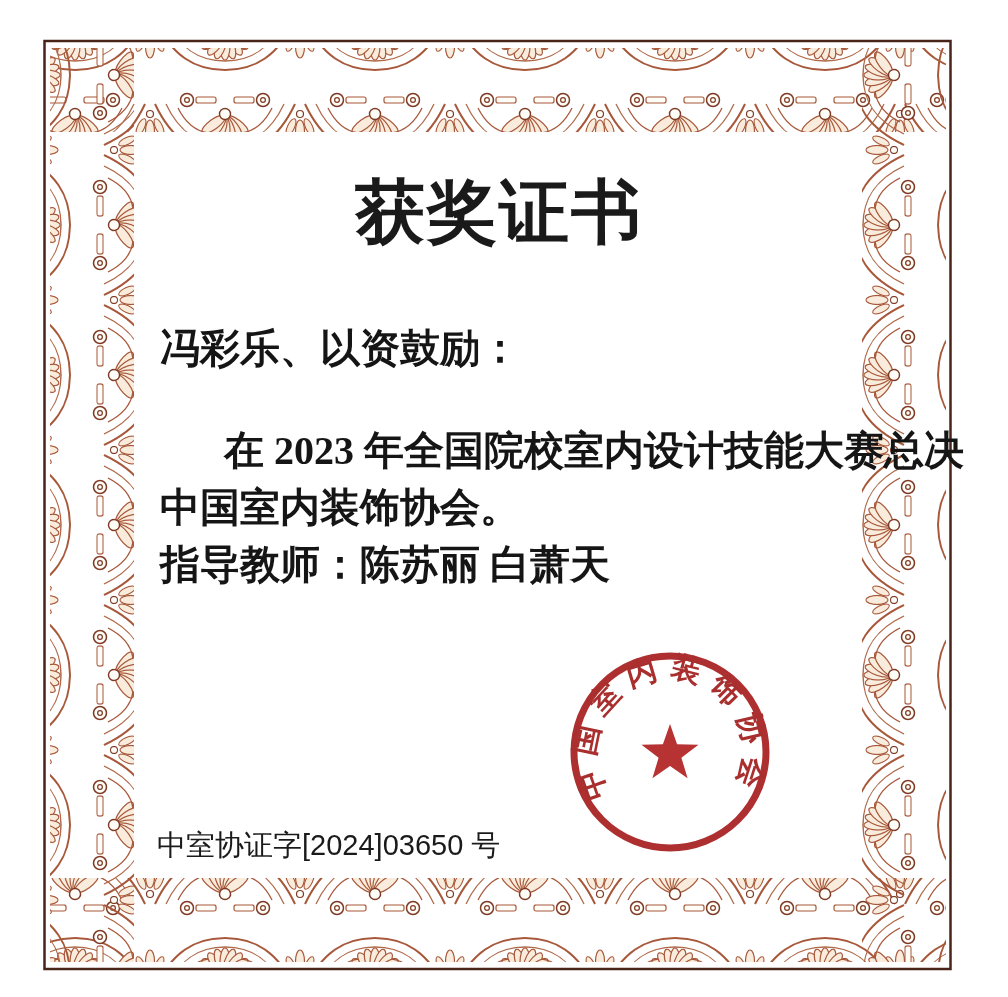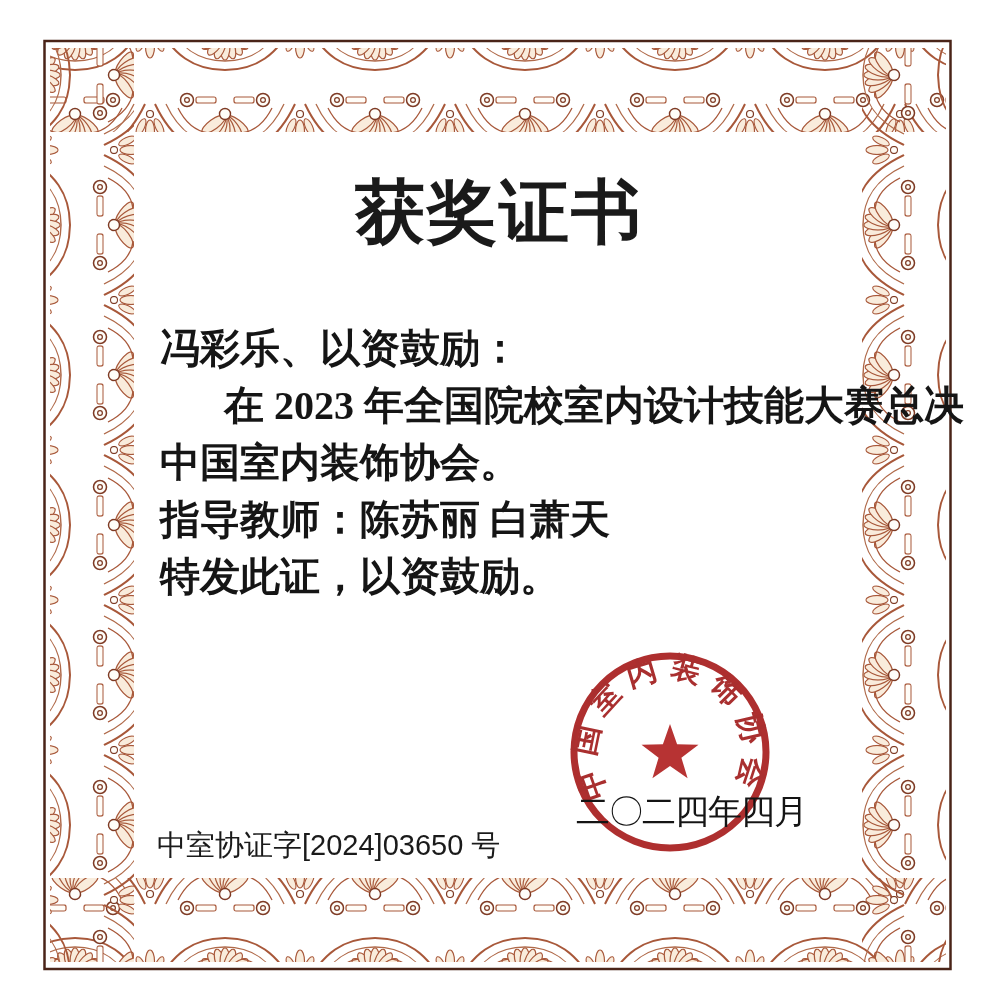--- a/index.html
+++ b/index.html
@@ -45,20 +45,21 @@
     font-weight: 600;
     font-size: 40px;
     line-height: 57px;
     color: #151515;
   }
   .cert-body .line {
     white-space: nowrap;
   }
   .cert-body .line.indent {
     padding-left: 64px;
+    margin-top: 45px;
   }
   .cert-number {
     position: absolute;
     left: 157px;
     top: 826px;
     font-family: "Liberation Sans", sans-serif;
     font-weight: 500;
     font-size: 29px;
     color: #1a1a1a;
     white-space: nowrap;
@@ -159,31 +160,29 @@
     <rect x="862" y="48" width="84" height="914" fill="url(#latRight)"></rect>
   </svg>
 
   <div class="cert-title">获奖证书</div>
 
   <div class="cert-body">
     <div class="line">冯彩乐、以资鼓励：</div>
     <div class="line indent">在 2023 年全国院校室内设计技能大赛总决</div>
     <div class="line">中国室内装饰协会。</div>
     <div class="line">指导教师：陈苏丽  白萧天</div>
-    <div class="line">特发此证，以资鼓励。</div>
   </div>
 
   <svg class="seal" viewBox="0 0 220 220" xmlns="http://www.w3.org/2000/svg" xmlns:xlink="http://www.w3.org/1999/xlink">
     <defs>
       <path id="sealArc" d="M 51.7 155.6 A 74 74 0 1 1 168.3 155.6" fill="none"></path>
     </defs>
     <circle cx="110" cy="110" r="96" fill="none" stroke="#a82020" stroke-width="7"></circle>
     <text class="seal-text">
       <textPath xlink:href="#sealArc" href="#sealArc" startOffset="4">中国室内装饰协会</textPath>
     </text>
     <polygon fill="#b22424" points="110,82 117.1,102.3 138.5,102.7 121.4,115.7 127.6,136.3 110,124 92.4,136.3 98.6,115.7 81.5,102.7 102.9,102.3"></polygon>
   </svg>
 
-  <div class="issue-date">二〇二四年四月</div>
 
   <div class="cert-number">中室协证字[2024]03650 号</div>
 
 </div>
 
 </body></html>

